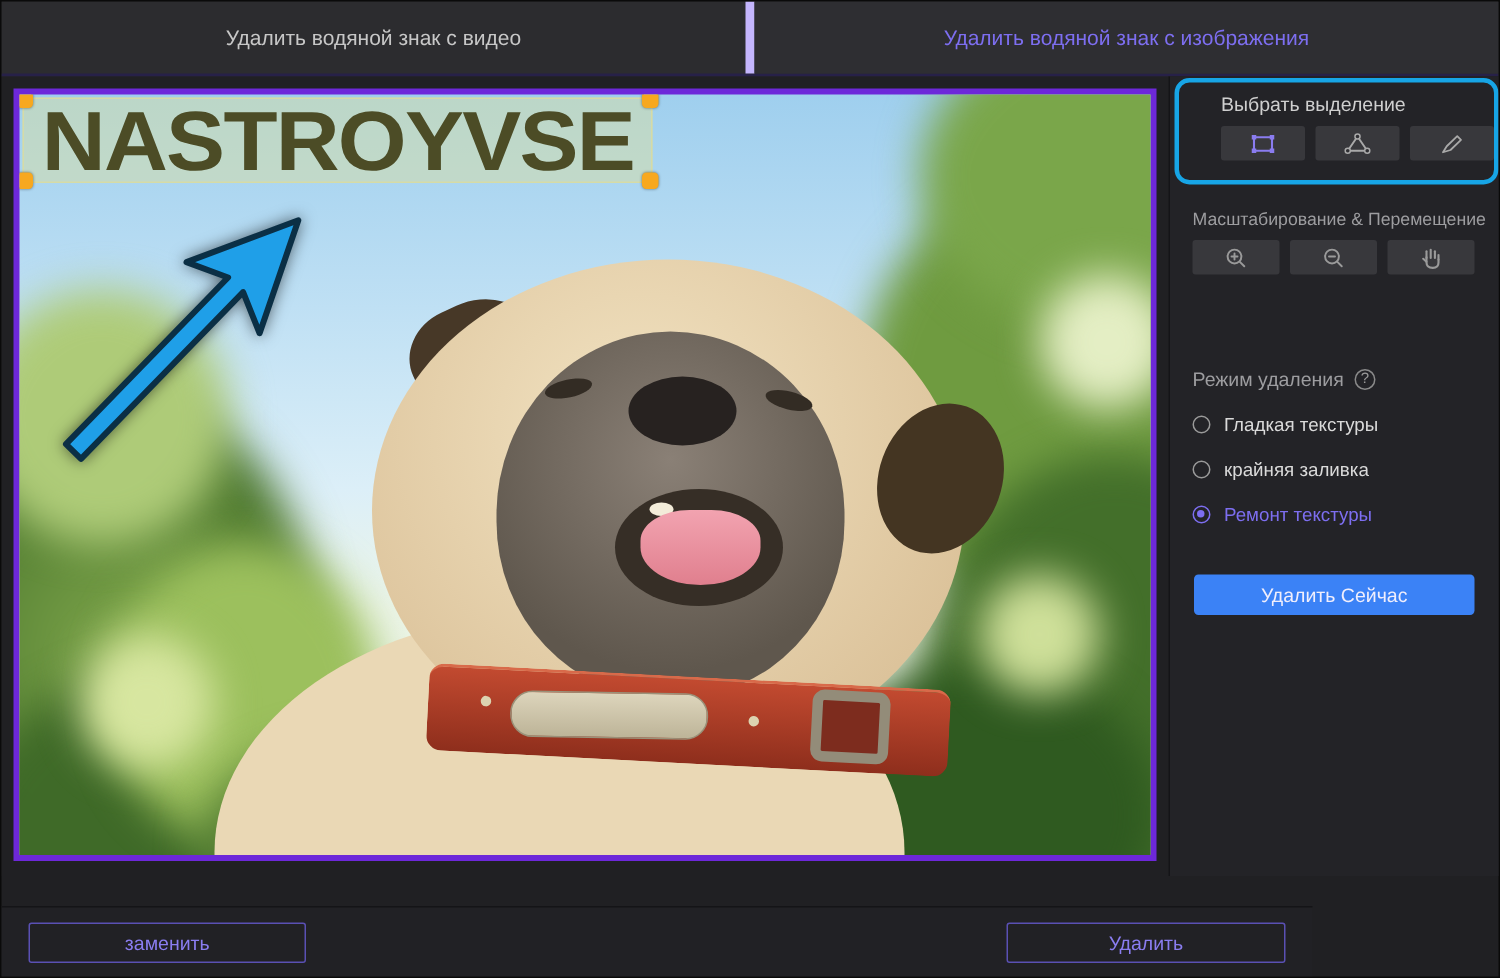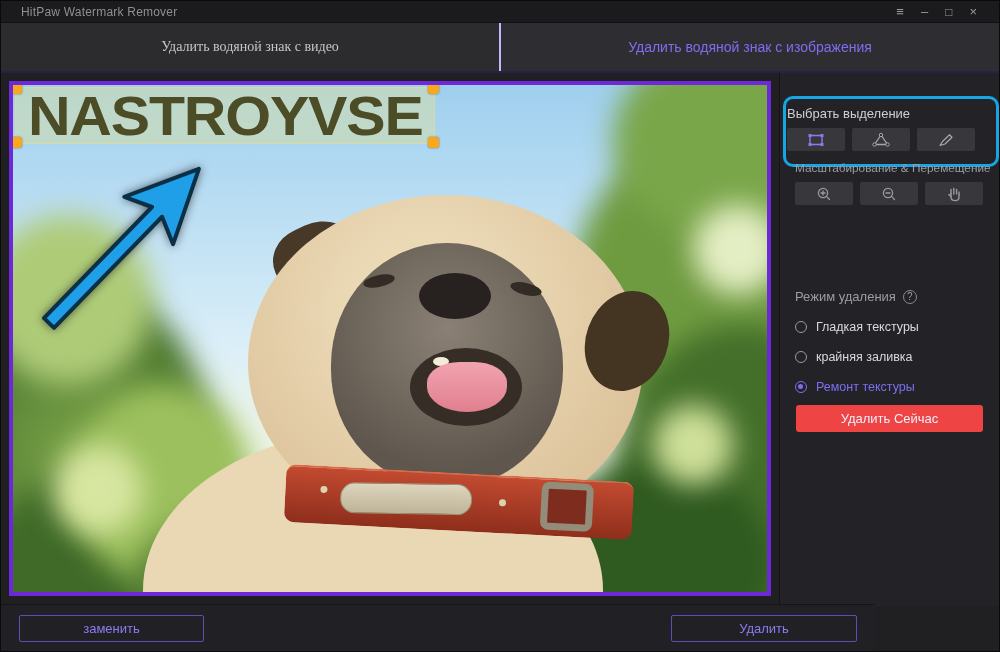--- a/index.html
+++ b/index.html
@@ -10,21 +10,21 @@
   
   .titlebar { position:relative; height:22px; background:#1b1b1d; border-bottom:1px solid #101011; display:flex; align-items:center; padding:0 12px; }
   .titlebar .title { color:#8f8f8f; font-size:12px; margin-left:8px; letter-spacing:.2px; }
   .win-controls { margin-left:auto; display:flex; align-items:center; gap:17px; padding-right:10px; }
   .win-btn { color:#9c9c9c; font-size:13px; line-height:1; cursor:default; }
   .win-btn.max { font-size:12px; }
 
   
   .tabbar { height:50px; display:flex; background:#2c2c2f; border-bottom:2px solid #272148; }
   .tab { flex:1; display:flex; align-items:center; justify-content:center; font-size:14px; color:#c7c7c7; }
-  .tab.video { border-right:2px solid #c4b5fd;font-family:Liberation Serif, serif; }
+  .tab.video { border-right:6px solid #c4b5fd; }
   .tab.image { color:#7d6ef0; background:#2e2e32; }
 
   
   .main { position:relative; height:533px; background:#202023; }
 
   .canvas { position:absolute; left:8px; top:8px; width:762px; height:515px; background:#6d28d9; }
   .photo { position:absolute; inset:4px; overflow:hidden; background:linear-gradient(180deg,#9fcfee 0%,#bfe0f4 28%,#dcEFF8 52%,#ecf5e8 68%,#e8f2dd 100%); }
 
   .blob { position:absolute; border-radius:50%; filter:blur(14px); }
 
@@ -55,62 +55,53 @@
   .h-bl { left:-5px; bottom:-5px; } .h-br { right:-5px; bottom:-5px; }
 
   .arrow-svg { position:absolute; left:0; top:0; z-index:4; pointer-events:none; filter:drop-shadow(0 0 5px rgba(0,0,0,.55)); }
 
   
   .sidepanel { position:absolute; left:778px; top:0; width:222px; height:533px; background:#232327; border-left:1px solid #141417; }
   .sec-label { color:#9d9da0; font-size:12px; white-space:nowrap; }
   .tool-row { display:flex; gap:7px; margin-top:7px; }
   .tool-btn { width:58px; height:23px; background:#38383c; border-radius:2px; display:flex; align-items:center; justify-content:center; cursor:pointer; }
 
-  .select-box { position:absolute; left:3px; top:23px; width:216px; height:71px; border:3px solid #17a5e6; border-radius:10px; padding:7px 0 0 1px; }
+  .select-box { position:absolute; left:3px; top:1px; width:216px; height:71px; border:3px solid #17a5e6; border-radius:10px; padding:7px 0 0 28px; }
   .select-box .sec-label { color:#cfcfcf; font-size:13px; }
 
   .sec-zoom  { position:absolute; left:15px; top:88px; }
   .sec-zoom .sec-label { font-size:11.8px; }
   .sec-steps { position:absolute; left:15px; top:148px; }
   .sec-steps .sec-label { font-size:13px; }
 
-  .sec-mode { position:absolute; left:15px; top:216px; }
+  .sec-mode { position:absolute; left:15px; top:194px; }
   .mode-head { display:flex; align-items:center; gap:7px; }
   .help-circle { width:14px; height:14px; border:1px solid #8a8a8a; border-radius:50%; color:#9a9a9a; font-size:10px; display:flex; align-items:center; justify-content:center; cursor:pointer; }
   .radio-row { display:flex; align-items:center; gap:9px; margin-top:16px; cursor:pointer; }
   .radio-circle { width:12px; height:12px; border:1.5px solid #9a9a9a; border-radius:50%; position:relative; flex:0 0 auto; }
   .radio-row.selected .radio-circle { border-color:#7d6ef0; }
   .radio-row.selected .radio-circle::after { content:""; position:absolute; left:2px; top:2px; width:5px; height:5px; border-radius:50%; background:#7d6ef0; }
   .radio-label { color:#dadada; font-size:12.5px; }
   .radio-row.selected .radio-label { color:#7d6ef0; }
 
-  .remove-btn { position:absolute; left:16px; top:332px; width:187px; height:27px; background:#ef4444; border:none; border-radius:3px; color:#f0eefc; font-size:13px; font-family:"Liberation Sans",sans-serif; cursor:pointer; }
+  .remove-btn { position:absolute; left:16px; top:332px; width:187px; height:27px; background:#3b82f6; border:none; border-radius:3px; color:#f0eefc; font-size:13px; font-family:"Liberation Sans",sans-serif; cursor:pointer; }
 
   
   .footer { position:absolute; left:0; bottom:0; width:874px; height:47px; background:#212125; border-top:1px solid #141417; }
   .btn-outline { position:absolute; top:10px; height:27px; background:transparent; border:1px solid #5a50b4; border-radius:2px; color:#8a7df0; font-size:13px; font-family:"Liberation Sans",sans-serif; cursor:pointer; }
   .btn-replace { left:18px; width:185px; }
   .btn-export { right:18px; width:186px; }
 
   svg .st { stroke-linecap:round; stroke-linejoin:round; fill:none; }
 </style>
 </head>
 <body>
 
 <div class="window">
 
-  <div class="titlebar">
-    <span class="title">HitPaw Watermark Remover</span>
-    <div class="win-controls">
-      <span class="win-btn">≡</span>
-      <span class="win-btn">–</span>
-      <span class="win-btn max">□</span>
-      <span class="win-btn">×</span>
-    </div>
-  </div>
 
   <div class="tabbar">
     <div class="tab video">Удалить водяной знак с видео</div>
     <div class="tab image">Удалить водяной знак с изображения</div>
   </div>
 
   <div class="main">
 
     <div class="canvas">
       <div class="photo">

